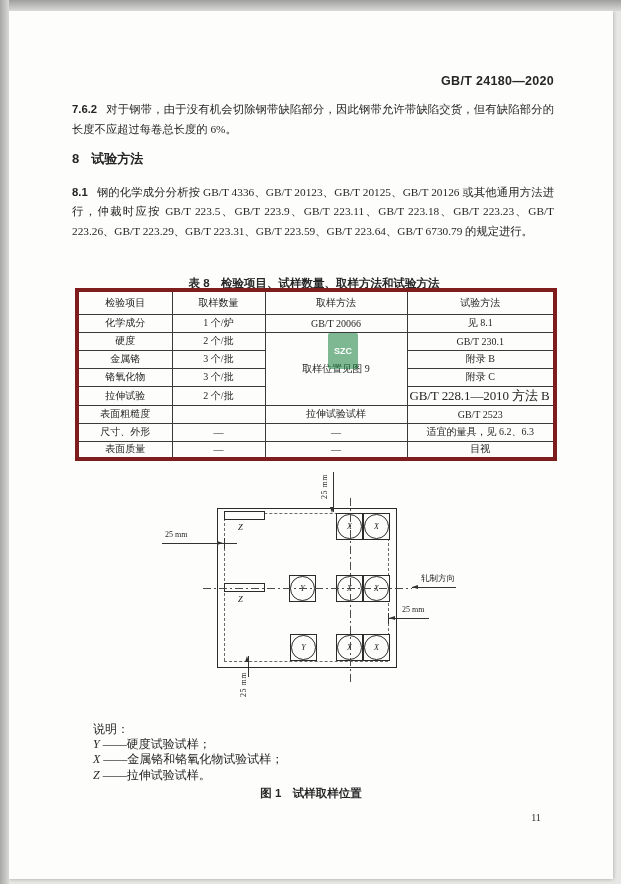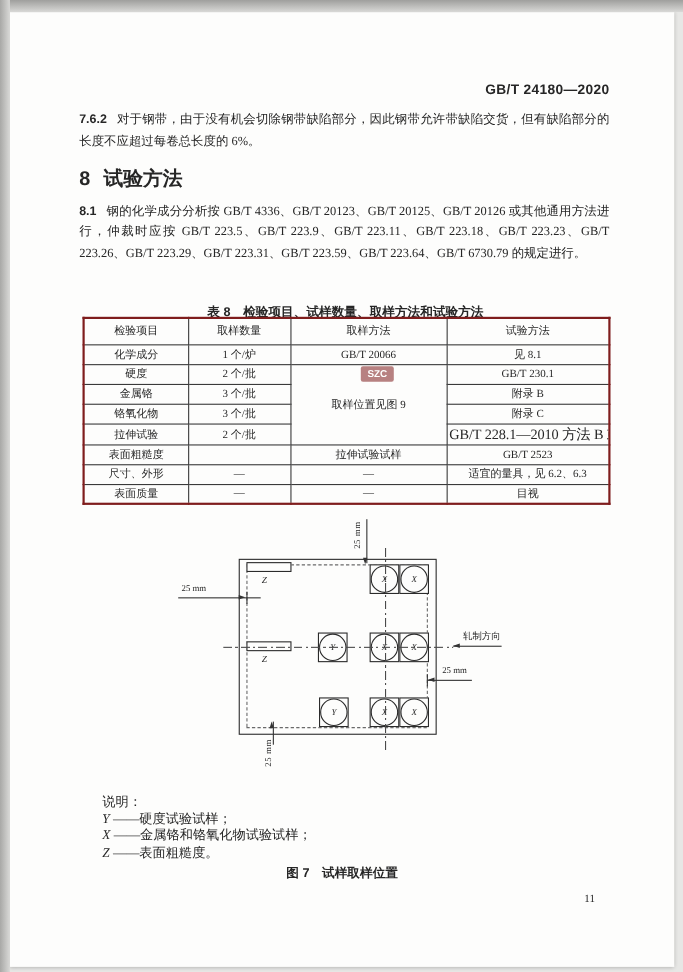--- a/index.html
+++ b/index.html
@@ -7,31 +7,31 @@
   body { background:#e7e7e5; font-family:"Liberation Serif", serif; color:#262626; position:relative; }
   .page { position:relative; width:621px; height:884px; overflow:hidden; }
   .sheet { position:absolute; left:9px; top:11px; width:604px; height:868px; background:#fdfdfc; box-shadow:0 0 4px rgba(0,0,0,.3); }
   .edge-top { position:absolute; left:0; top:0; width:621px; height:11px; background:linear-gradient(#9f9f9d,#d9d9d7); }
   .edge-left { position:absolute; left:0; top:0; width:9px; height:884px; background:linear-gradient(90deg,#aqaqa,#d9d9d7); background:linear-gradient(90deg,#a8a8a6,#d9d9d7); }
 
   .abs { position:absolute; }
   .doc-header { top:74px; left:60px; width:494px; text-align:right; font-family:"Liberation Sans", sans-serif; font-weight:bold; font-size:12.5px; letter-spacing:.3px; }
   .para { left:72px; width:482px; font-size:11.3px; line-height:19.8px; text-align:justify; }
   .clause-num { font-family:"Liberation Sans", sans-serif; font-weight:bold; padding-right:9px; }
-  .h2 { left:72px; font-family:"Liberation Sans", sans-serif; font-weight:bold; font-size:18px; }
+  .h2 { left:72px; font-family:"Liberation Sans", sans-serif; font-weight:bold; font-size:13px; }
   .h2 .num { padding-right:12px; }
 
   .tbl-title { left:75px; width:478px; text-align:center; font-family:"Liberation Sans", sans-serif; font-weight:bold; font-size:11.5px; }
   table.spec-table { position:absolute; left:75px; top:288px; width:478px; border-collapse:collapse; font-size:10px; table-layout:fixed; }
   .spec-table th, .spec-table td { border:1px solid #3a3a3a; text-align:center; vertical-align:middle; padding:0 2px; height:18px; font-weight:normal; }
   .spec-table thead th { height:24px; }
-  .spec-table { border:2px solid #7f1d1d; }
+  .spec-table { border:4px solid #7f1d1d; }
   td.small { font-size:13px; letter-spacing:-.1px; white-space:nowrap; overflow:hidden; }
 
-  .watermark { left:328px; top:333px; width:30px; height:14px; background:#7f1d1d; opacity:.55; border-radius:2px; color:#fff; font-family:"Liberation Sans", sans-serif; font-weight:bold; font-size:9px; display:flex; align-items:center; justify-content:center; }
+  .watermark { left:328px; top:333px; width:30px; height:36px; background:#15803d; opacity:.55; border-radius:2px; color:#fff; font-family:"Liberation Sans", sans-serif; font-weight:bold; font-size:9px; display:flex; align-items:center; justify-content:center; }
 
   .figure { left:0; top:470px; width:621px; height:258px; }
   .figure > div { position:absolute; }
   .outer-square { left:217px; top:38px; width:180px; height:160px; border:1.5px solid #2b2b2b; background:#fdfdfc; }
   .dash-h { height:0; border-top:1px dashed #6a6a6a; }
   .dash-v { width:0; border-left:1px dashed #6a6a6a; }
   .cl-h { height:1px; background:repeating-linear-gradient(90deg,#4a4a4a 0 8px,transparent 8px 11px,#4a4a4a 11px 13px,transparent 13px 16px); }
   .cl-v { width:1px; background:repeating-linear-gradient(180deg,#4a4a4a 0 8px,transparent 8px 11px,#4a4a4a 11px 13px,transparent 13px 16px); }
   .zrect { width:41px; height:9px; border:1px solid #2b2b2b; background:#fdfdfc; }
   .spec { width:27px; height:27px; border:1px solid #2b2b2b; background:#fdfdfc; }
@@ -207,19 +207,19 @@
 
     <div class="cn-dim" style="position:absolute; left:421px; top:103px;">轧制方向</div>
     <div class="thin-h" style="left:412px; top:117px; width:44px;"></div>
     <div class="arr arr-left" style="left:412px; top:115px;"></div>
   </div>
 
   <div class="abs legend">
     <div>说明：</div>
     <div><span class="sym">Y</span><span>——硬度试验试样；</span></div>
     <div><span class="sym">X</span><span>——金属铬和铬氧化物试验试样；</span></div>
-    <div><span class="sym">Z</span><span>——表面粗糙度。</span></div>
-  </div>
-
-  <div class="abs fig-caption">图 7　试样取样位置</div>
+    <div><span class="sym">Z</span><span>——拉伸试验试样。</span></div>
+  </div>
+
+  <div class="abs fig-caption">图 1　试样取样位置</div>
 
   <div class="abs page-num">11</div>
 </div>
 
 </body></html>

